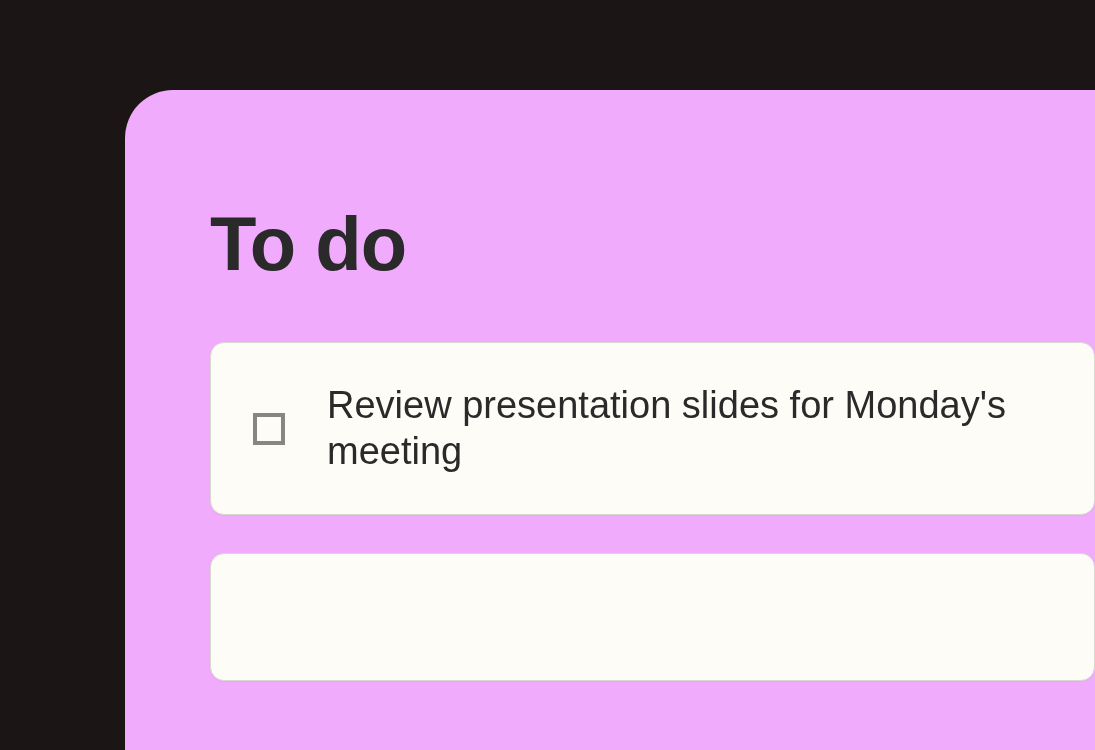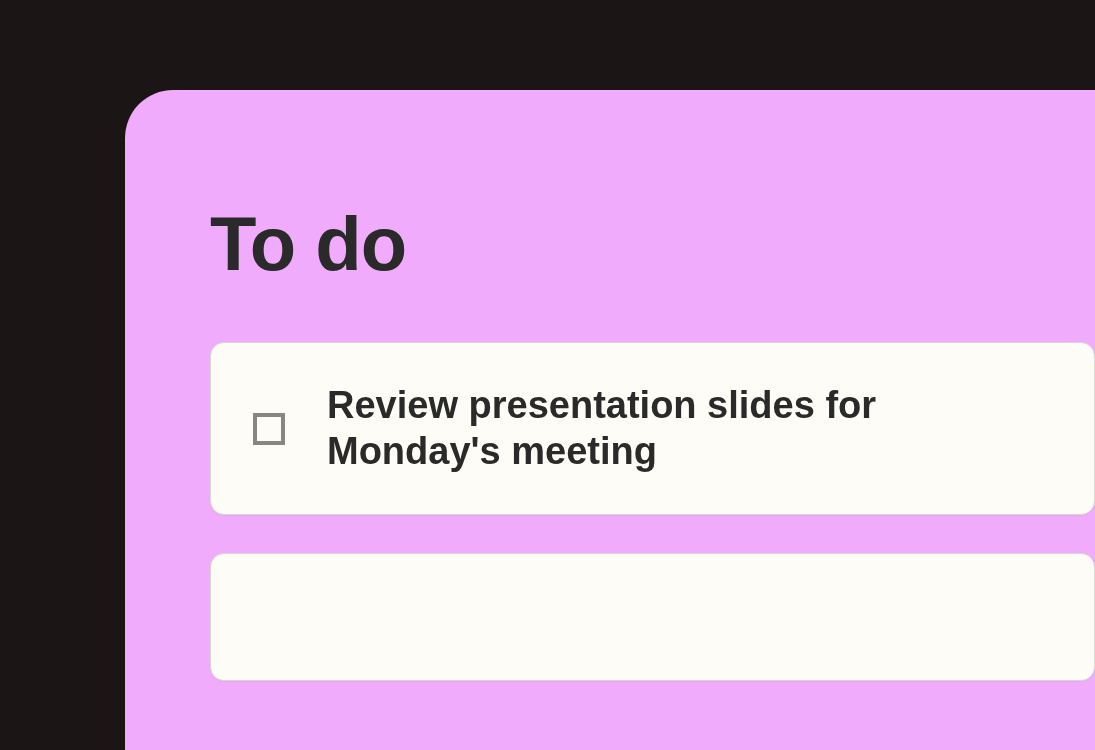--- a/index.html
+++ b/index.html
@@ -61,21 +61,21 @@
       height: 32px;
       border: 4px solid #878780;
       background: transparent;
       flex-shrink: 0;
       cursor: pointer;
     }
     
     .task-label {
       font-size: 38px;
       color: #2a2a2a;
-      font-weight: 700;
+      font-weight: 400;
       line-height: 1.2;
     }
   </style>
 </head>
 <body>
 
 <div class="panel">
   <h1 class="page-title">To do</h1>
 
   <div class="task-list">

